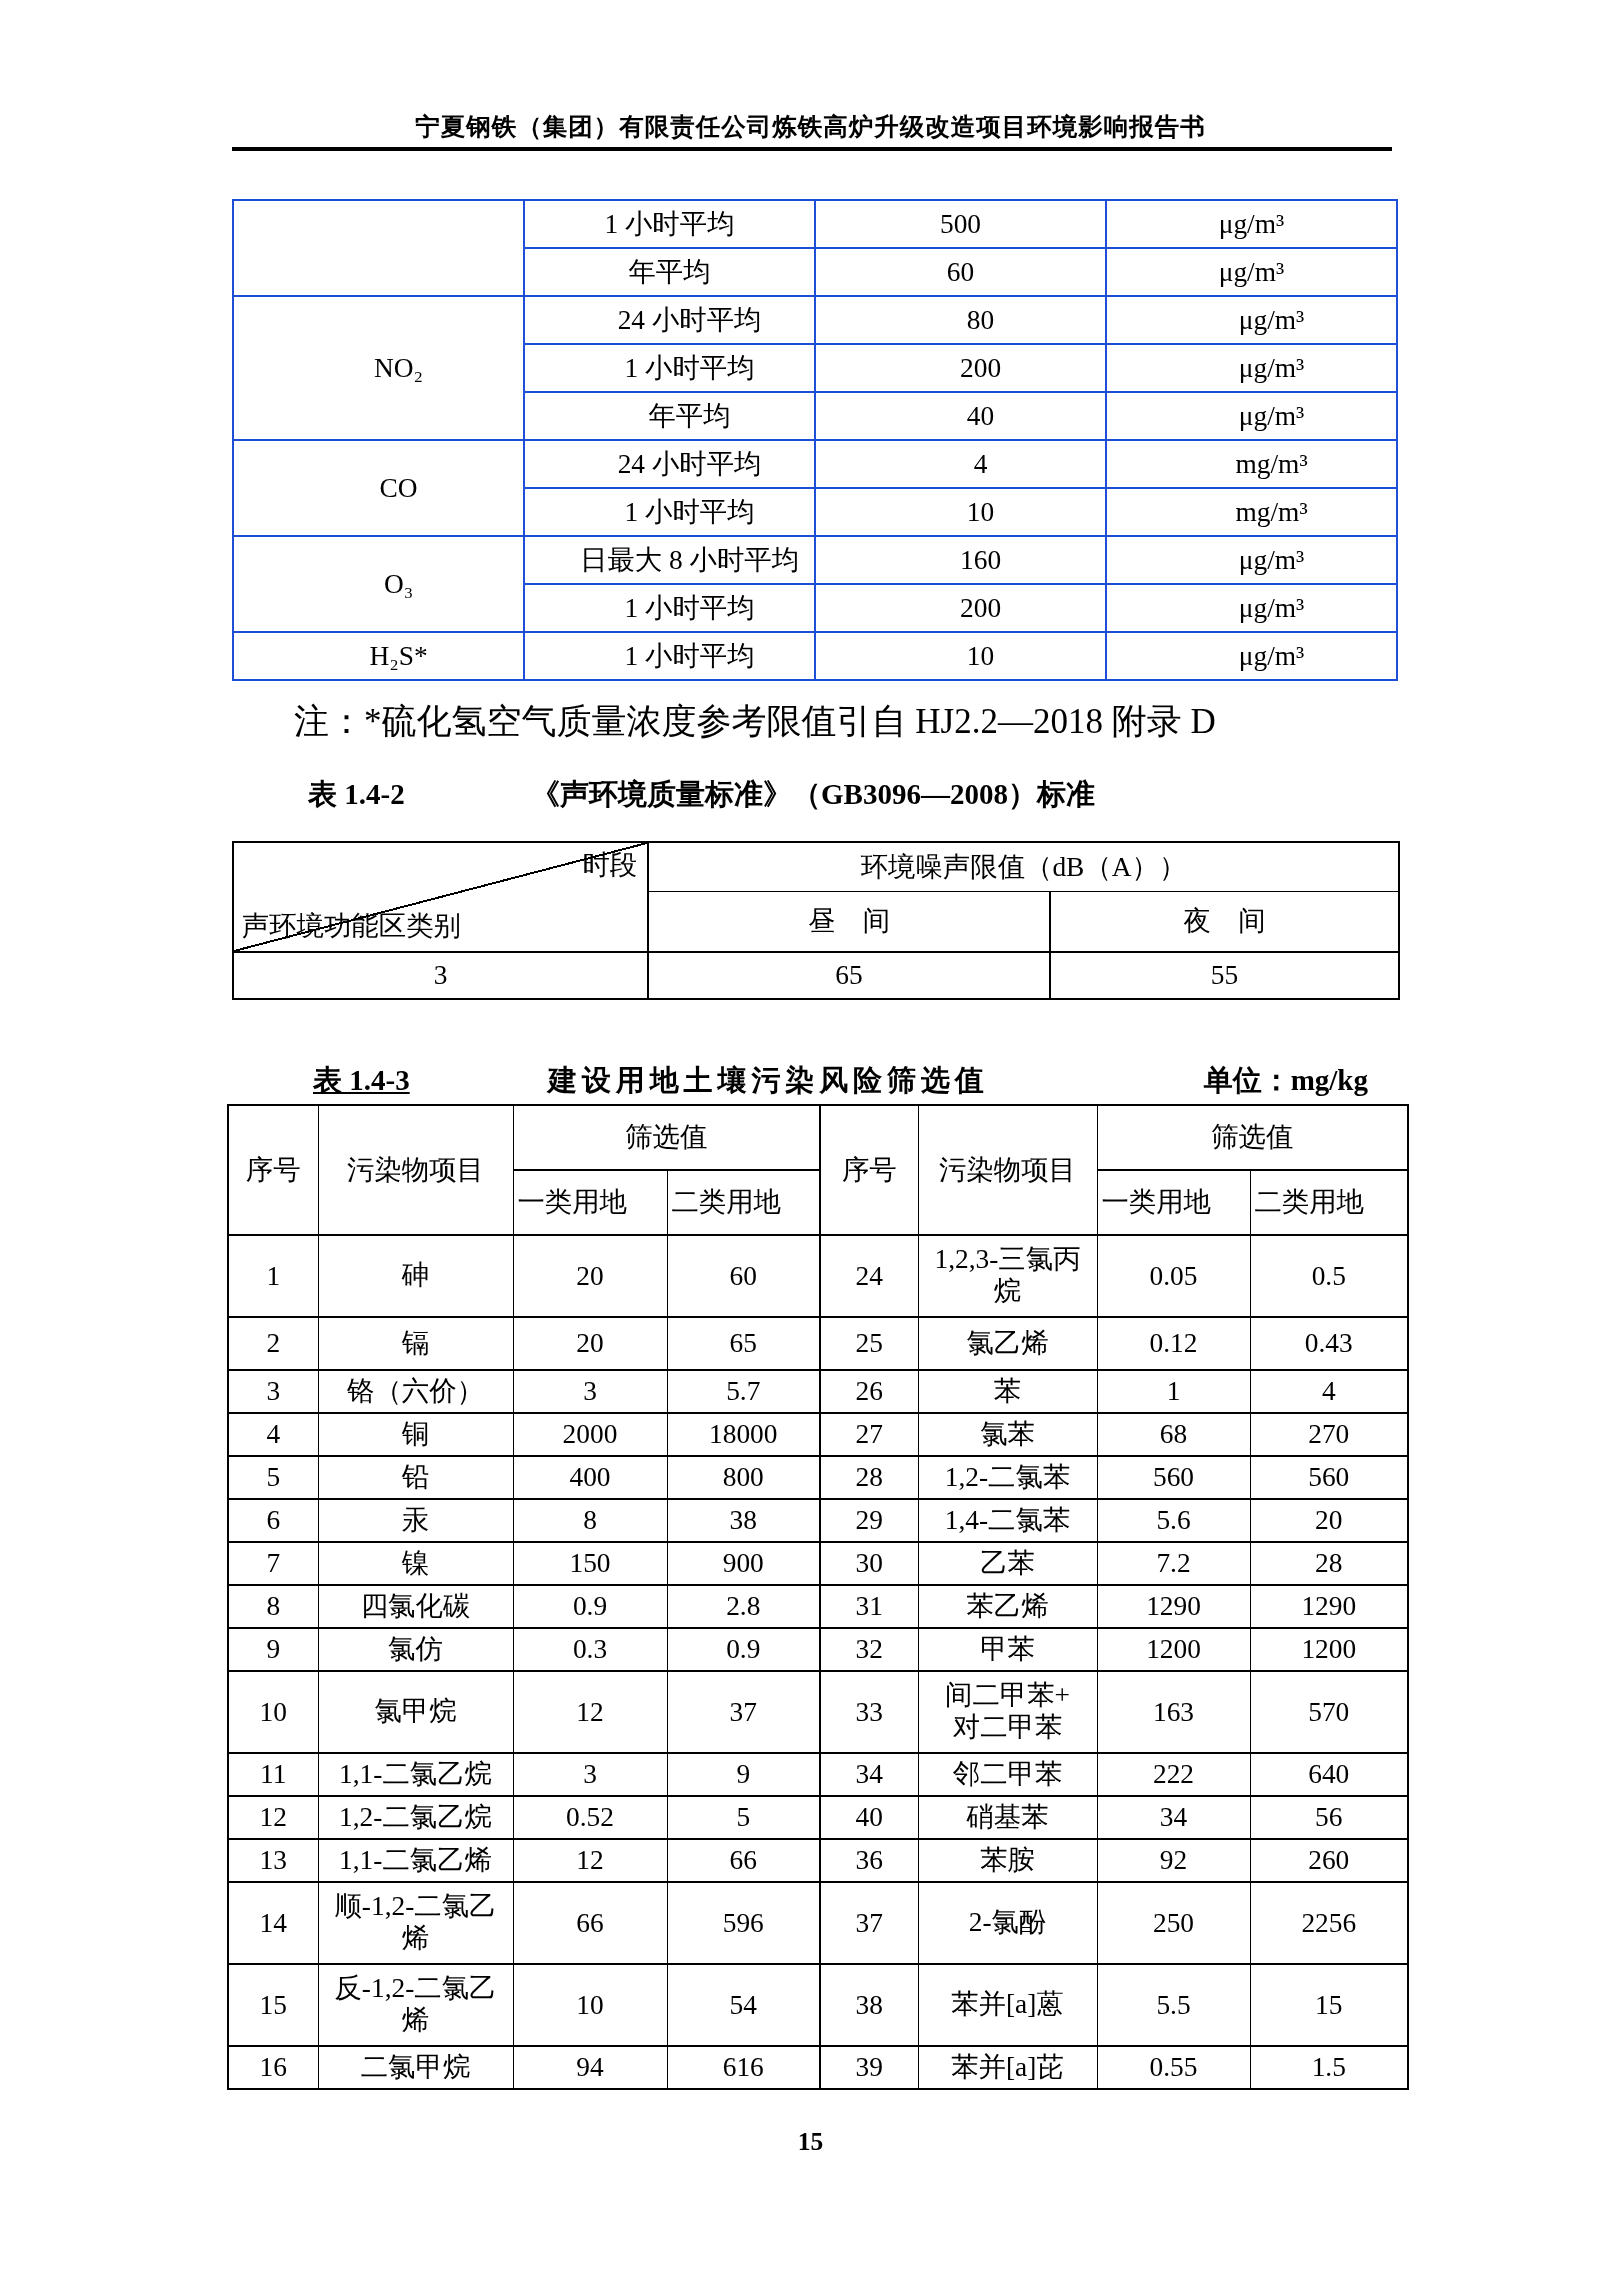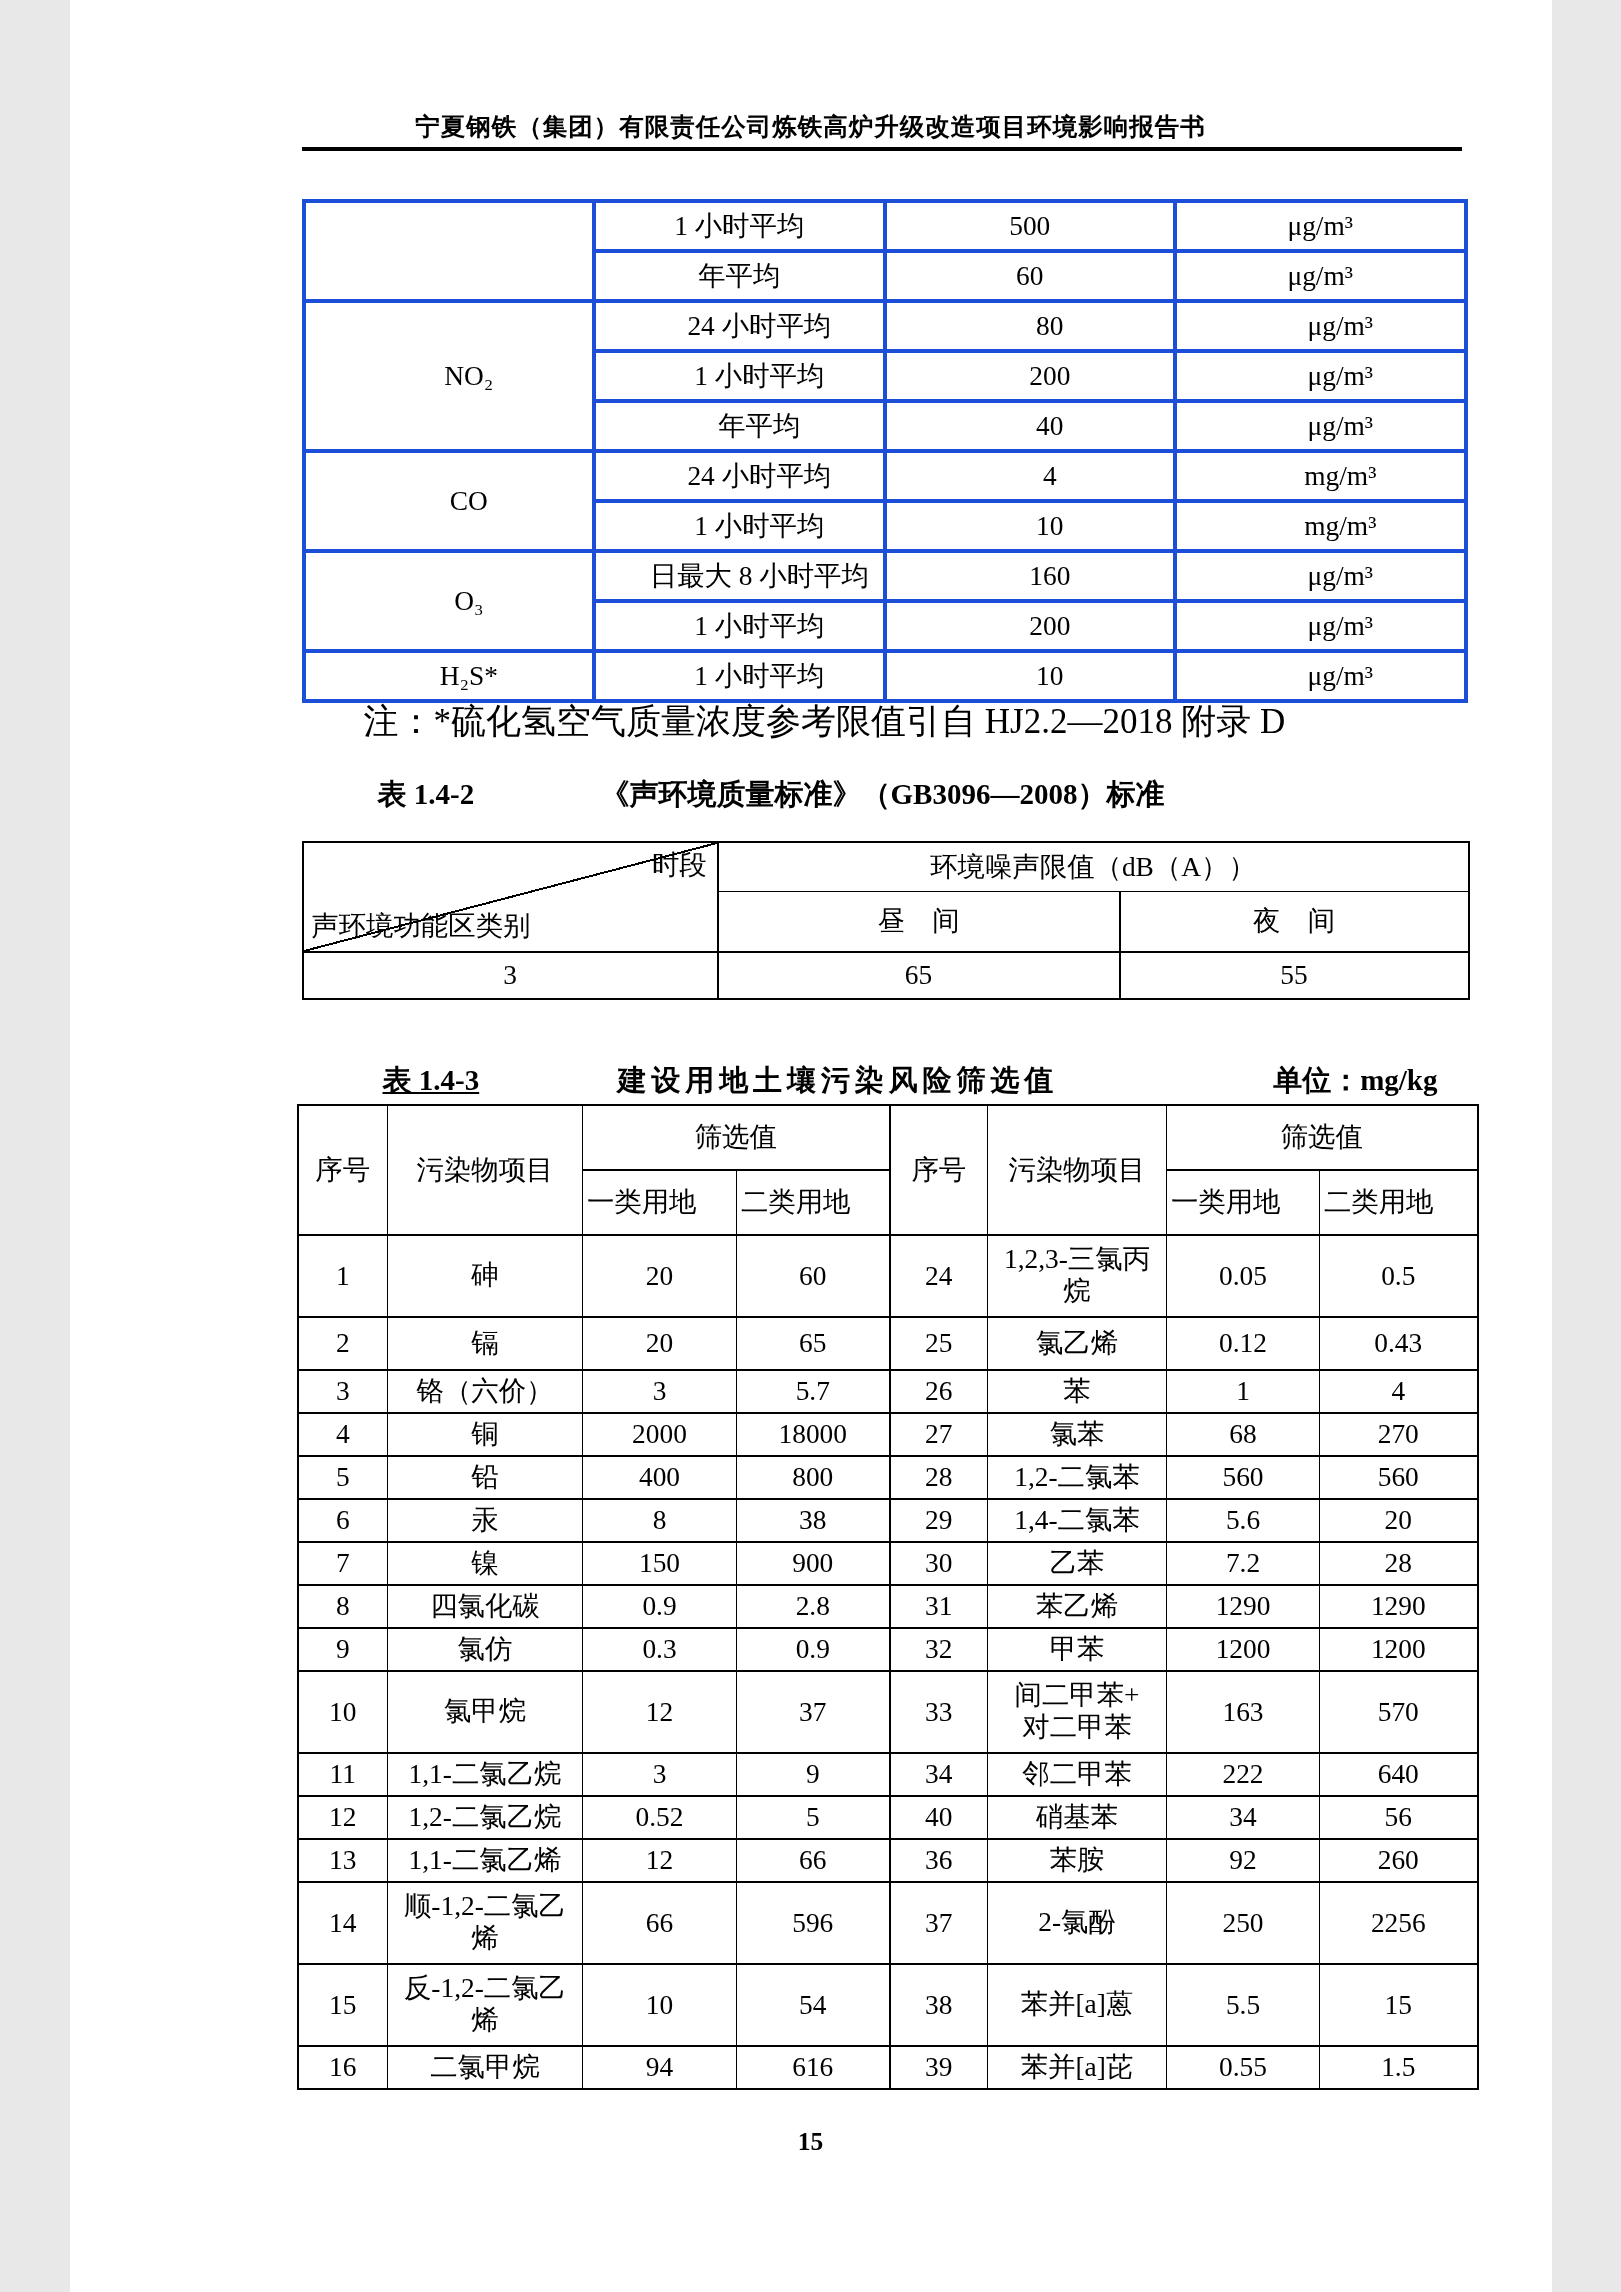--- a/index.html
+++ b/index.html
@@ -1,32 +1,32 @@
 <!DOCTYPE html>
 <html><head>
 <meta charset="utf-8">
 <style>
   html,body { margin:0; padding:0; background:#e8e8e8; }
   .page {
-    position:relative; width:1482px; height:2293px; margin:0 auto;
+    position:relative; width:1621px; height:2293px; margin:0 auto;
     background:#ffffff; color:#000;
     font-family:"Liberation Serif","DejaVu Serif",serif;
   }
   
   .doc-title {
     position:absolute; top:110px; left:0; width:100%;
     text-align:center; font-size:24.5px; font-weight:bold; letter-spacing:1px;
   }
   .doc-rule { position:absolute; top:147px; left:232px; width:1160px; height:3.9px; background:#000; }
   
   table { border-collapse:collapse; table-layout:fixed; }
   td { vertical-align:middle; text-align:center; font-size:27.4px; padding:0 3.9px; line-height:1.2; overflow:hidden; }
   
   .t1 { position:absolute; top:199px; left:232px; width:1166px; border:2.9px solid #000; }
-  .t1 td { border:4px solid #1d4ed8; height:46px; }
+  .t1 td { border:2px solid #1d4ed8; height:46px; }
   .t1 tr.tk td { border-top-width:2.9px;padding-left:44px; }
   
   .note { position:absolute; top:698px; left:294px; font-size:35px; }
   
   .caption { position:absolute; height:39px; font-size:29px; font-weight:bold; }
   .cap2 { top:775px; left:232px; width:1165px; }
   .cap3 { top:1061px; left:227px; width:1180px; }
   .caption .lab { position:absolute; left:76px; top:0; white-space:nowrap; }
   .cap3 .lab { left:86px;text-decoration:underline; }
   .cap2 .ttl { position:absolute; left:299px; top:0; white-space:nowrap; }

